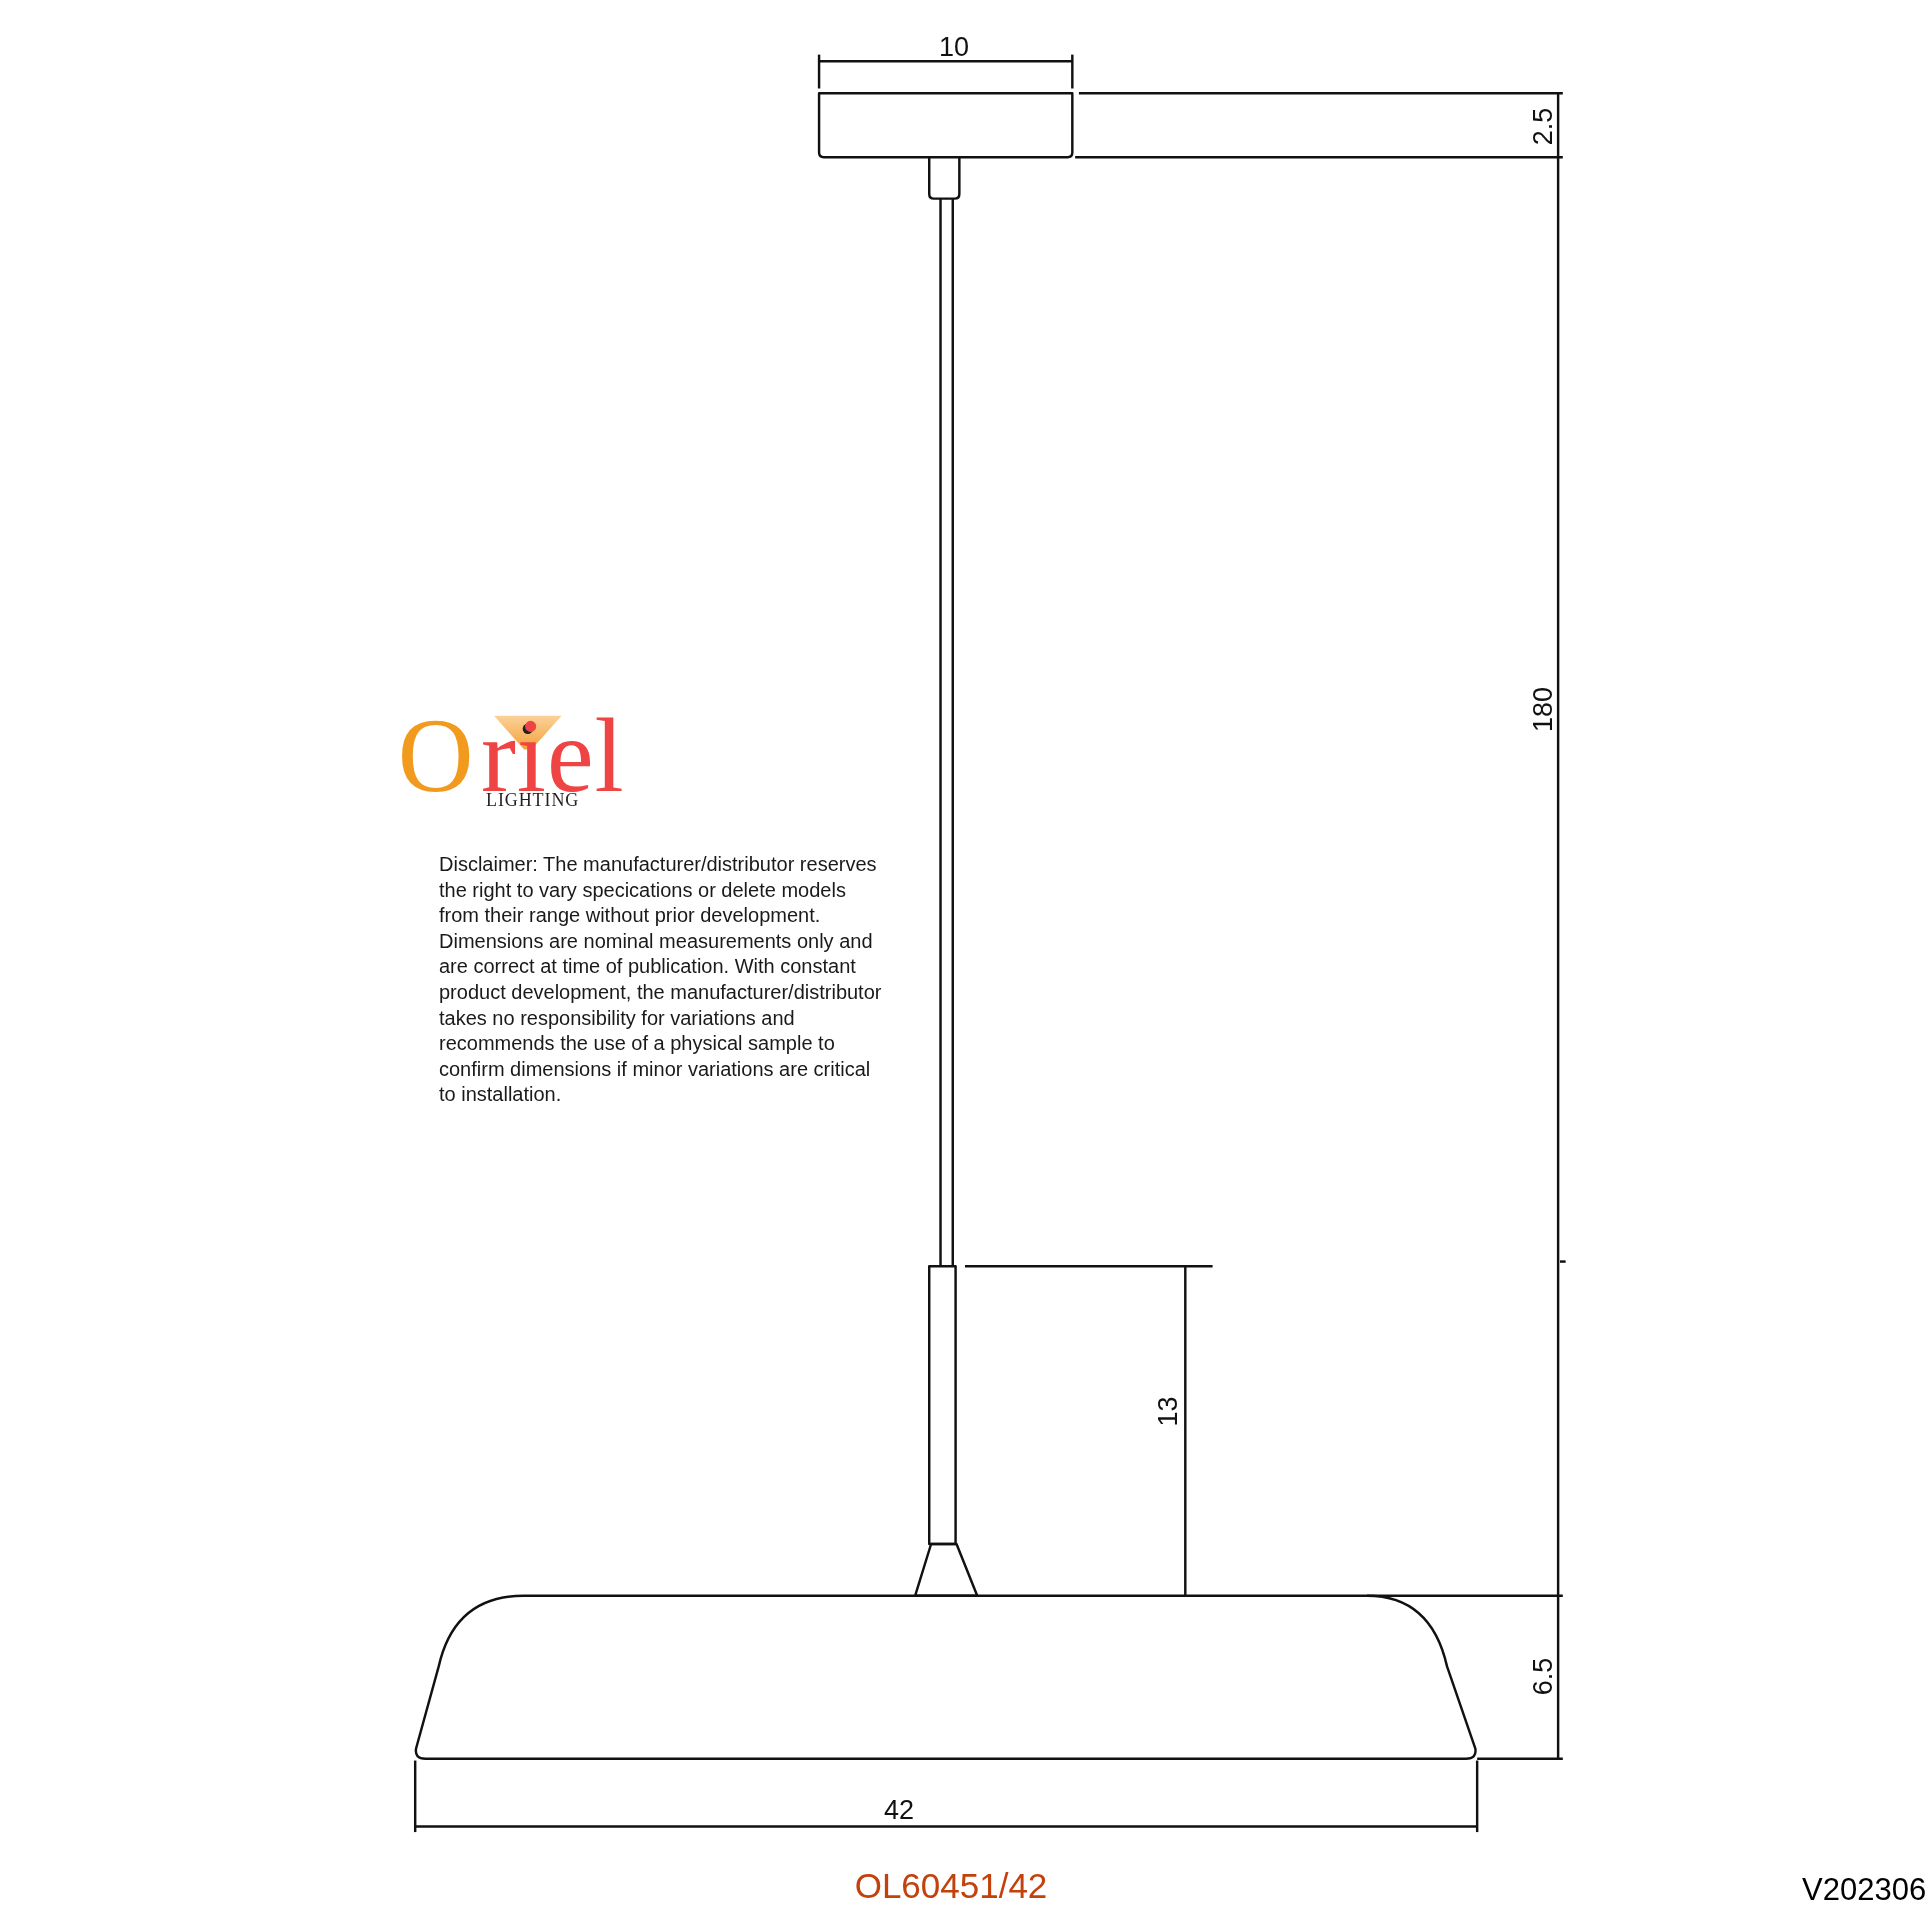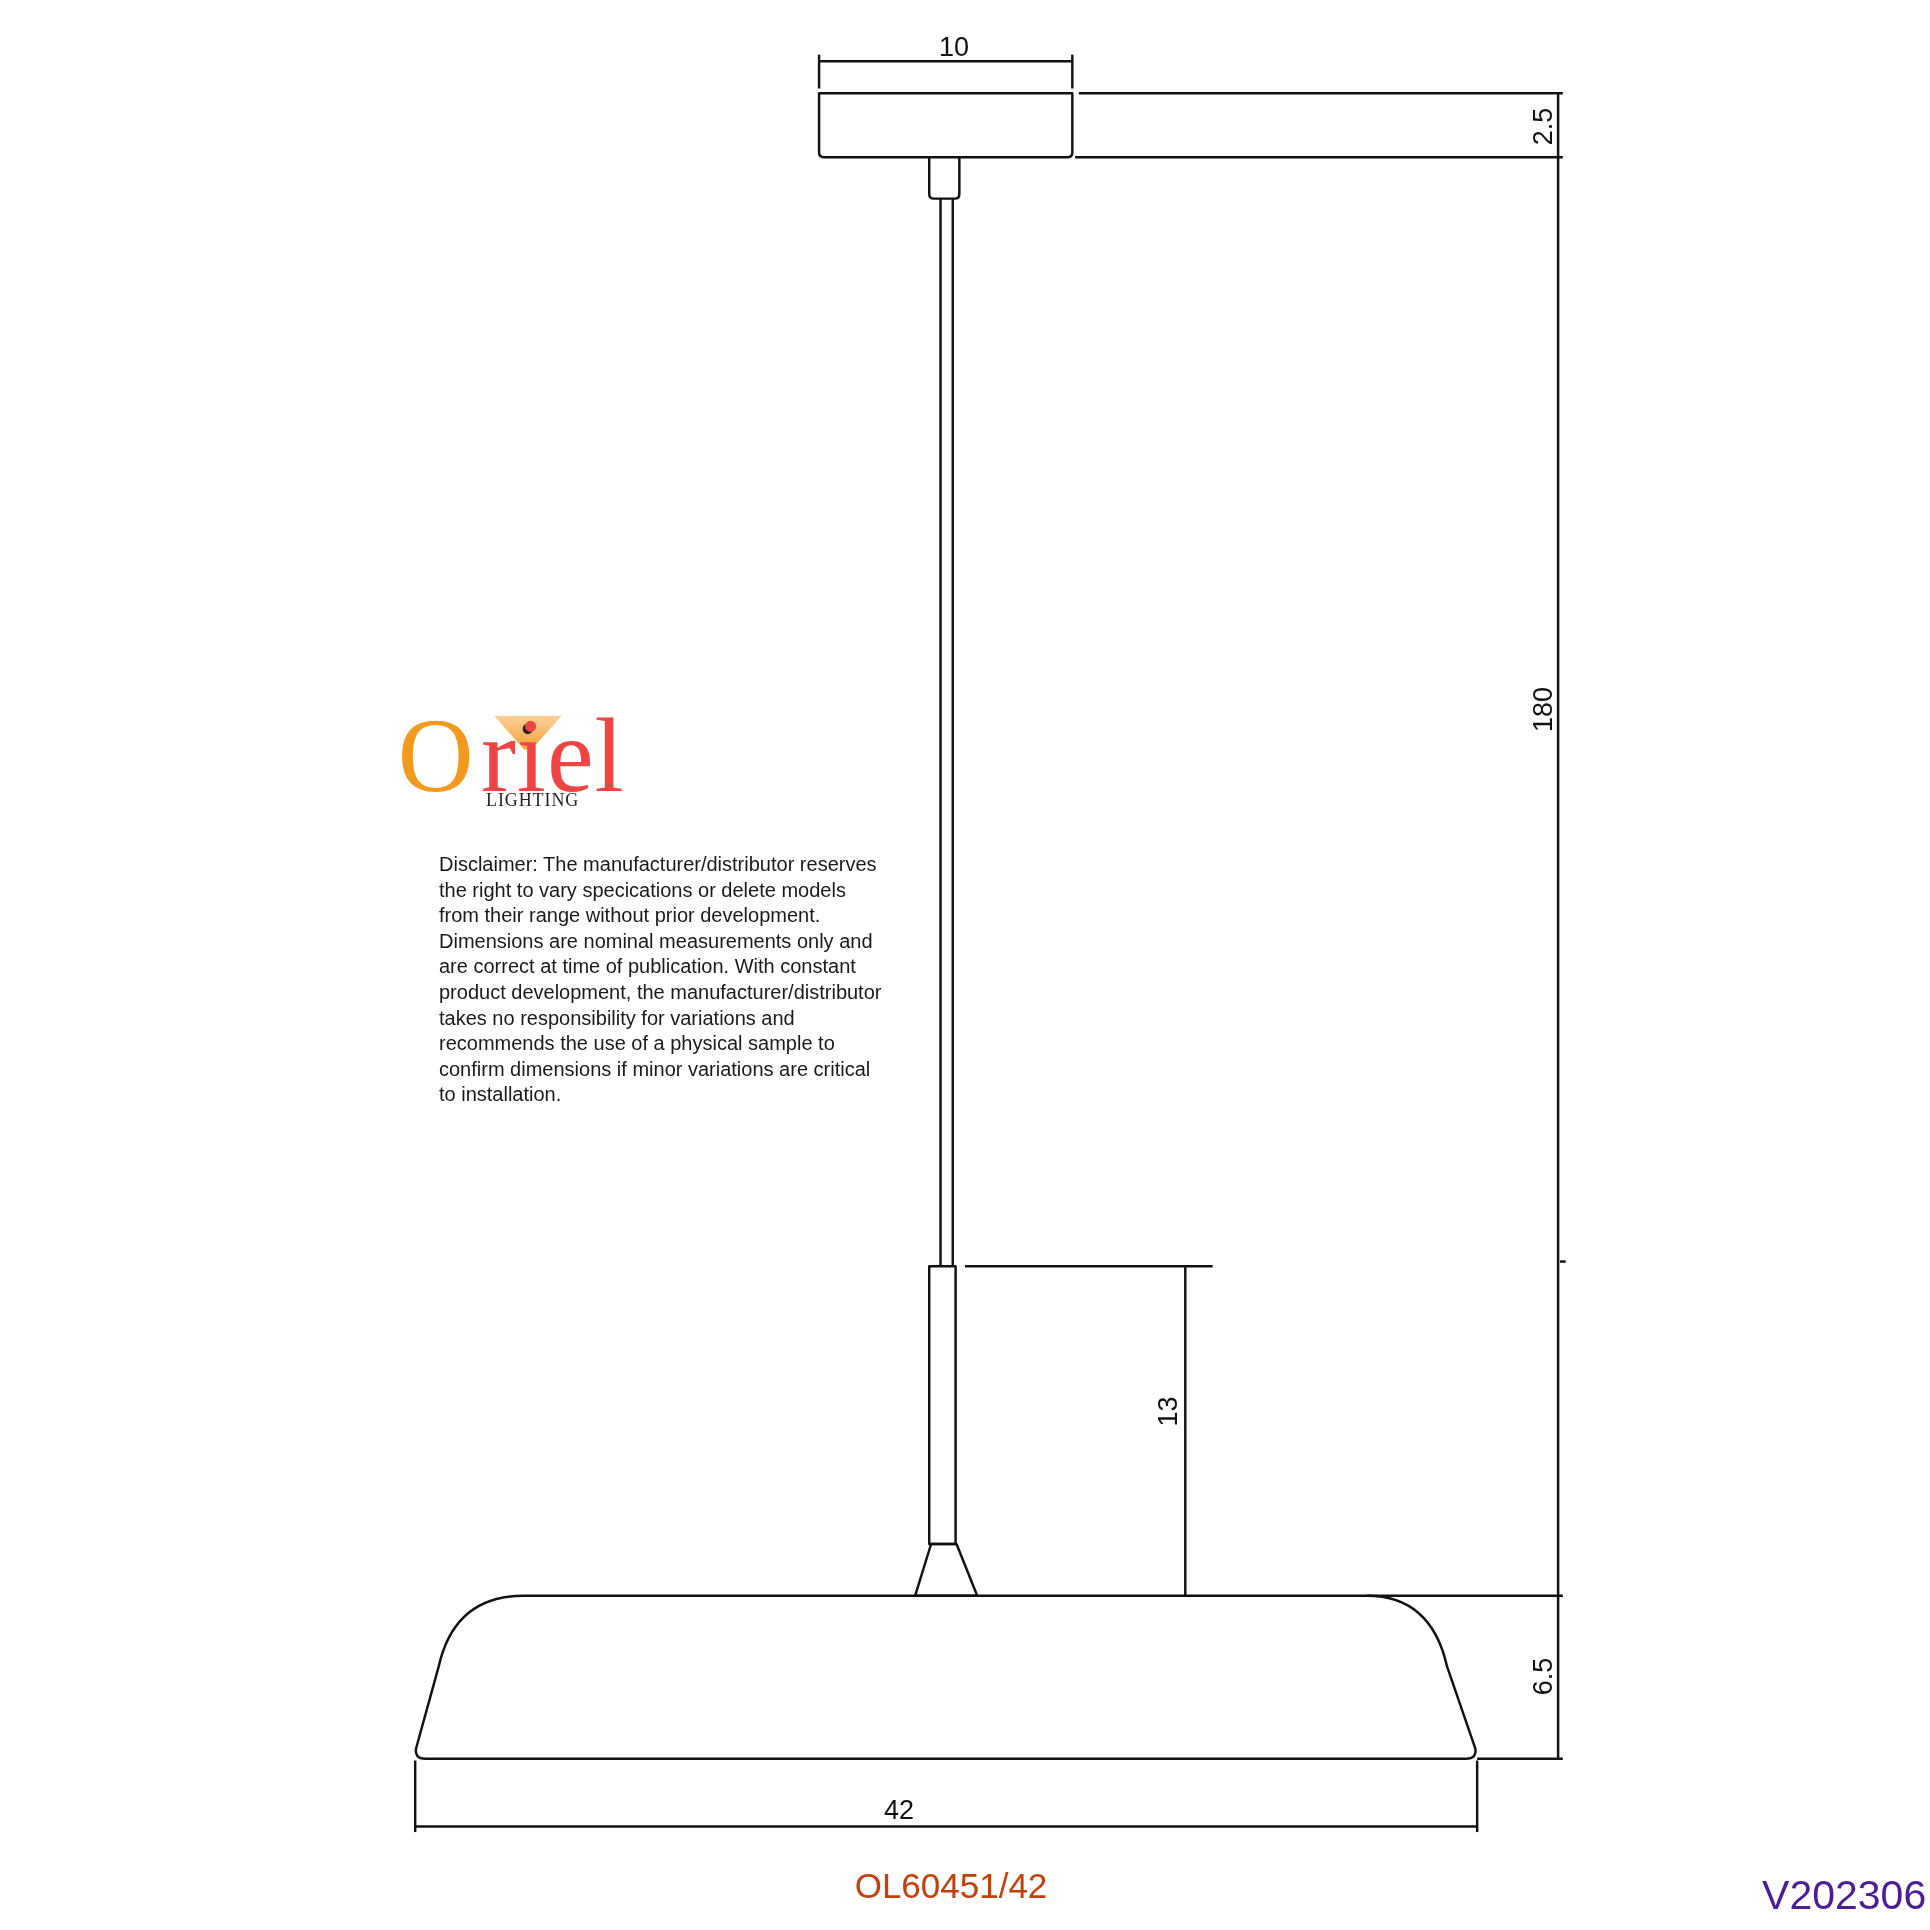--- a/index.html
+++ b/index.html
@@ -8,21 +8,21 @@
   .dim-label { position:absolute; font-family:"Liberation Sans", sans-serif; font-size:27px; color:#111; line-height:1; white-space:nowrap; }
   .dim-label.vert { transform:rotate(-90deg); transform-origin:center center; }
   .logo { position:absolute; left:394px; top:695px; width:231px; height:122px; }
   .logo-O { position:absolute; left:3.8px; top:7.5px; font-family:"Liberation Serif", serif; font-size:105px; color:#f29a1e; line-height:1; }
   .logo-rest { position:absolute; left:87px; top:7.5px; font-family:"Liberation Serif", serif; font-size:105px; color:#ef4444; line-height:1; letter-spacing:0.9px; }
   .logo-sub { position:absolute; left:92px; top:96px; font-family:"Liberation Serif", serif; font-size:18px; color:#231f20; letter-spacing:0.9px; line-height:1; }
   .logo-beam { position:absolute; left:0; top:0; }
   .disclaimer { position:absolute; left:395px; top:852px; width:490px; font-size:20px; line-height:25.6px; color:#1a1a1a;margin-left:44px; }
   .disclaimer div { white-space:nowrap; }
   .model { position:absolute; left:0; width:1902px; text-align:center; top:1866px; font-size:35px; color:#c2410c; }
-  .version { position:absolute; right:3.8px; top:1872px; font-size:41px; color:#4c1d95; }
+  .version { position:absolute; right:3.8px; top:1872px; font-size:31px; color:#000000; }
 </style>
 </head>
 <body>
 
 <svg class="drawing" viewBox="0 0 2050 2050" xmlns="http://www.w3.org/2000/svg">
   <g fill="none" stroke="#111" stroke-width="2.6" stroke-linejoin="round">
 
     <path d="M870,99 L1139,99 L1139,162 Q1139,167 1134,167 L875,167 Q870,167 870,162 Z"></path>
 
     <line x1="870" y1="65" x2="1139" y2="65"></line>

